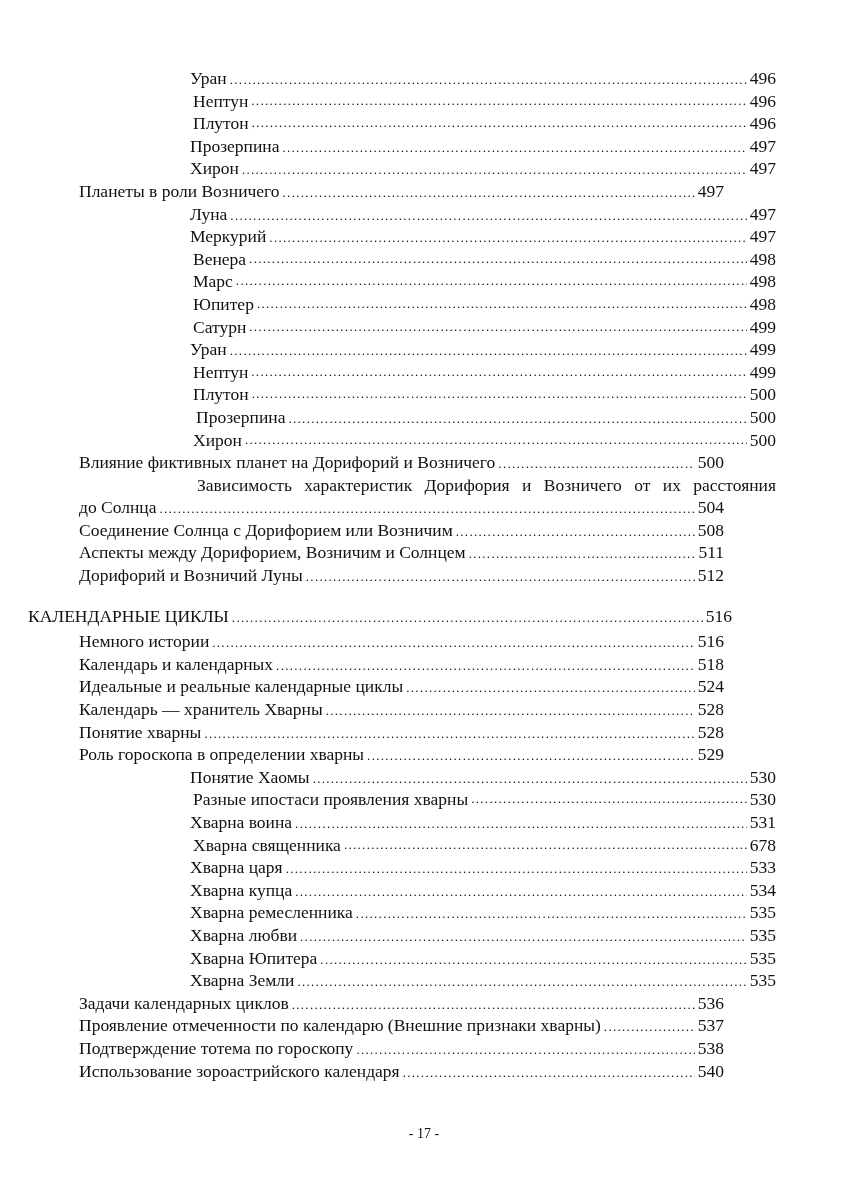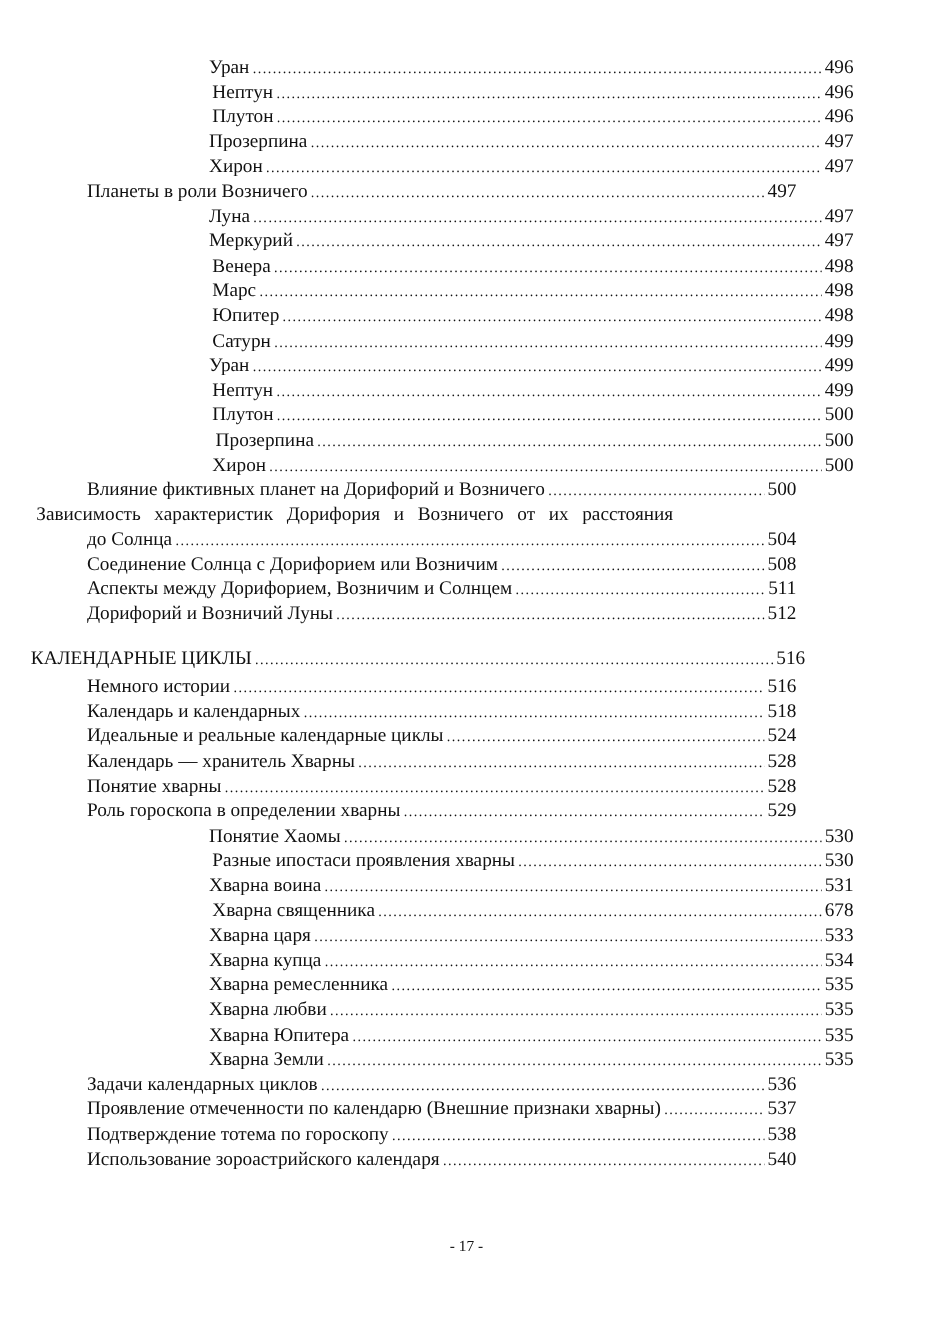--- a/index.html
+++ b/index.html
@@ -1,40 +1,40 @@
 <!DOCTYPE html>
 <html><head>
   <meta charset="utf-8">
   <style>
     html, body { margin: 0; padding: 0; background: #ffffff; }
     body {
       width: 848px; height: 1200px; position: relative; overflow: hidden;
       font-family: "Liberation Serif", serif; color: #111111;
     }
-    .toc { position: absolute; left: 0; top: 49px; width: 848px; }
+    .toc { position: absolute; left: 0; top: 67px; width: 848px; }
     .row {
       position: relative; height: 22.6px; line-height: 22.6px;
       font-size: 17.5px; display: flex; align-items: baseline;
       white-space: nowrap; overflow: hidden;
     }
     .row.l1 { padding-left: 28px; width: 704px; margin-top: 18px; margin-bottom: 3px; }
     .row.l2 { padding-left: 79px; width: 645px; }
     .row.l3 { padding-left: 190px; width: 586px; }
-    .row.l3.o1 { padding-left: 193px; width: 583px; }
+    .row.l3.o1 { padding-left: 193px; width: 583px; align-items: flex-end; }
     .row.l3.o2 { padding-left: 196px; width: 580px; }
     .title { flex: 0 0 auto; }
     .leader {
       flex: 1 1 auto; overflow: hidden; margin: 0 3px;
       letter-spacing: 1.3px; font-size: 13px;
     }
     .leader::before {
       content: "................................................................................................................................................................................................";
     }
     .page { flex: 0 0 auto; text-align: right; }
-    .row.wrap1 { width: 645px; justify-content: center; }
+    .row.wrap1 { width: 645px; padding-left: 131px; justify-content: flex-end; }
     .row.wrap1 .title { word-spacing: 8px; }
     .footer {
       position: absolute; top: 1126px; left: 0; width: 848px; text-align: center;
       font-size: 14px;
     }
   </style>
 </head>
 <body>
 
 <div class="toc">

